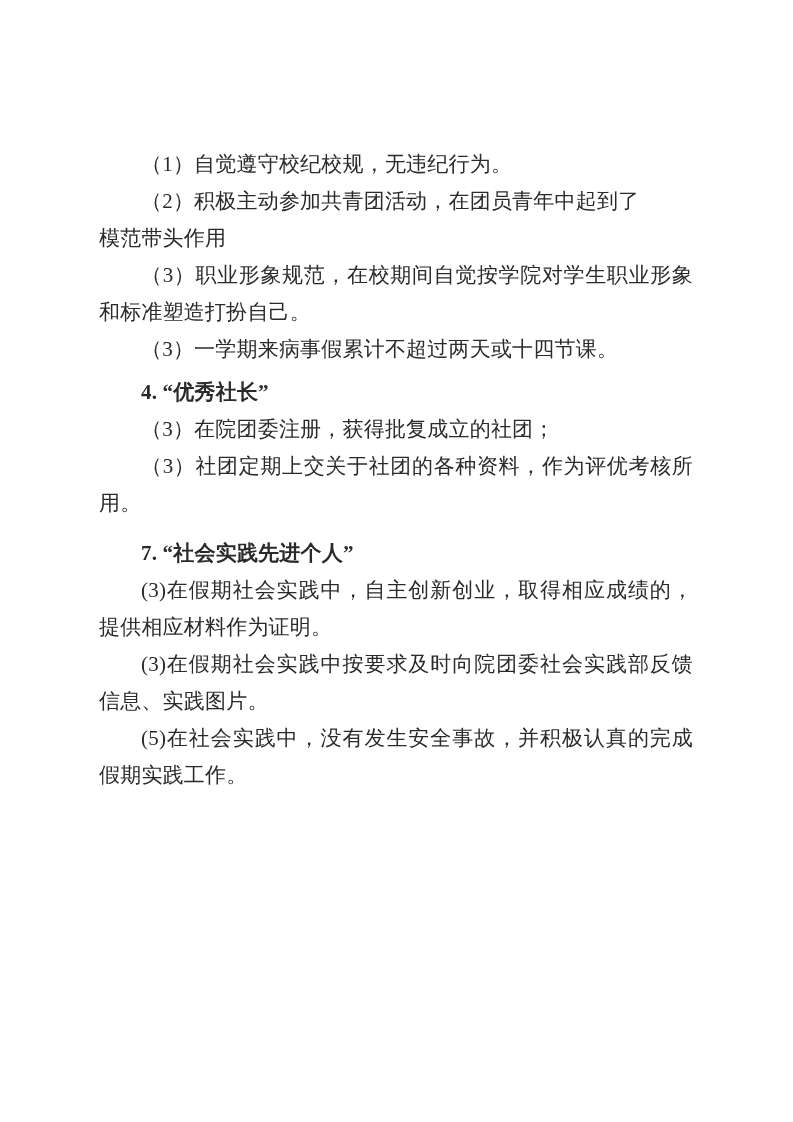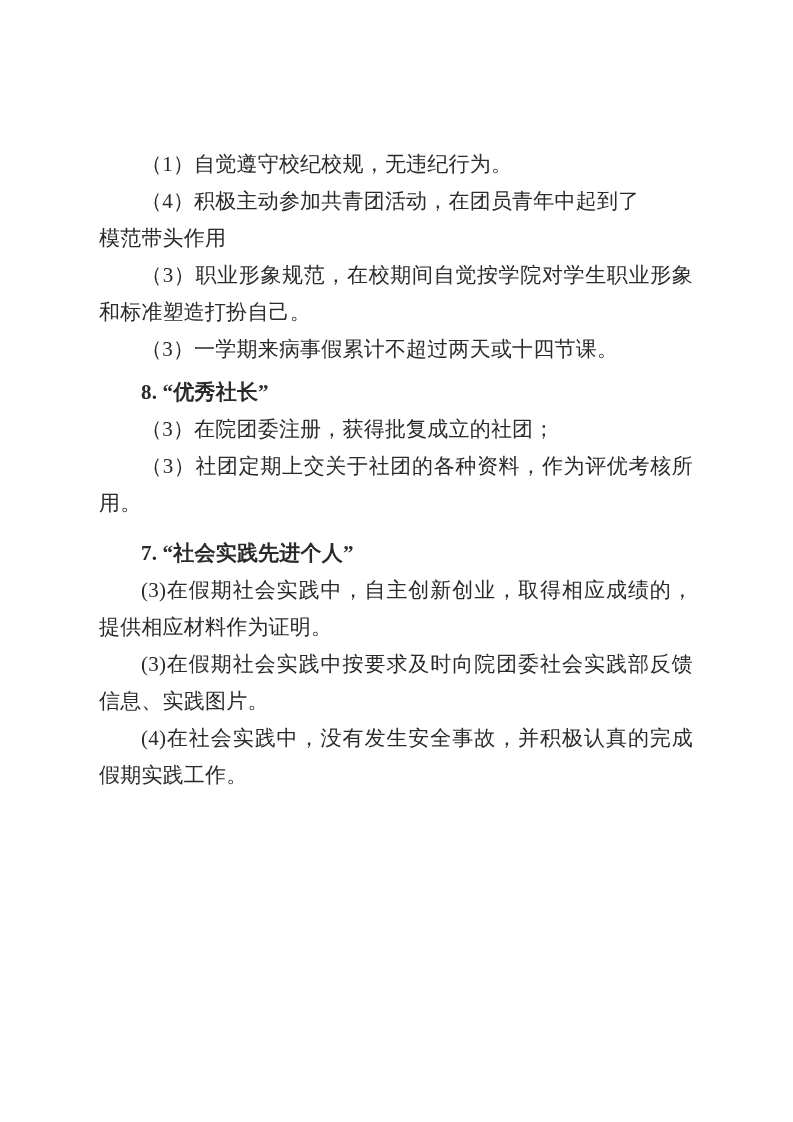--- a/index.html
+++ b/index.html
@@ -36,25 +36,25 @@
   }
   .para.gap-small { margin-top: 6px; }
   .para.gap-large { margin-top: 13px; font-family: Liberation Serif, serif; }
 </style>
 </head>
 <body>
 
 <div class="page">
   <div class="content">
     <p class="para body">（1）自觉遵守校纪校规，无违纪行为。</p>
-    <p class="para body">（4）积极主动参加共青团活动，在团员青年中起到了
+    <p class="para body">（2）积极主动参加共青团活动，在团员青年中起到了
 模范带头作用</p>
     <p class="para body">（3）职业形象规范，在校期间自觉按学院对学生职业形象和标准塑造打扮自己。</p>
     <p class="para body">（3）一学期来病事假累计不超过两天或十四节课。</p>
-    <p class="para heading gap-small">8. “优秀社长”</p>
+    <p class="para heading gap-small">4. “优秀社长”</p>
     <p class="para body">（3）在院团委注册，获得批复成立的社团；</p>
     <p class="para body">（3）社团定期上交关于社团的各种资料，作为评优考核所用。</p>
     <p class="para heading gap-large">7. “社会实践先进个人”</p>
     <p class="para body">(3)在假期社会实践中，自主创新创业，取得相应成绩的，提供相应材料作为证明。</p>
     <p class="para body">(3)在假期社会实践中按要求及时向院团委社会实践部反馈信息、实践图片。</p>
-    <p class="para body">(4)在社会实践中，没有发生安全事故，并积极认真的完成假期实践工作。</p>
+    <p class="para body">(5)在社会实践中，没有发生安全事故，并积极认真的完成假期实践工作。</p>
   </div>
 </div>
 
 </body></html>

